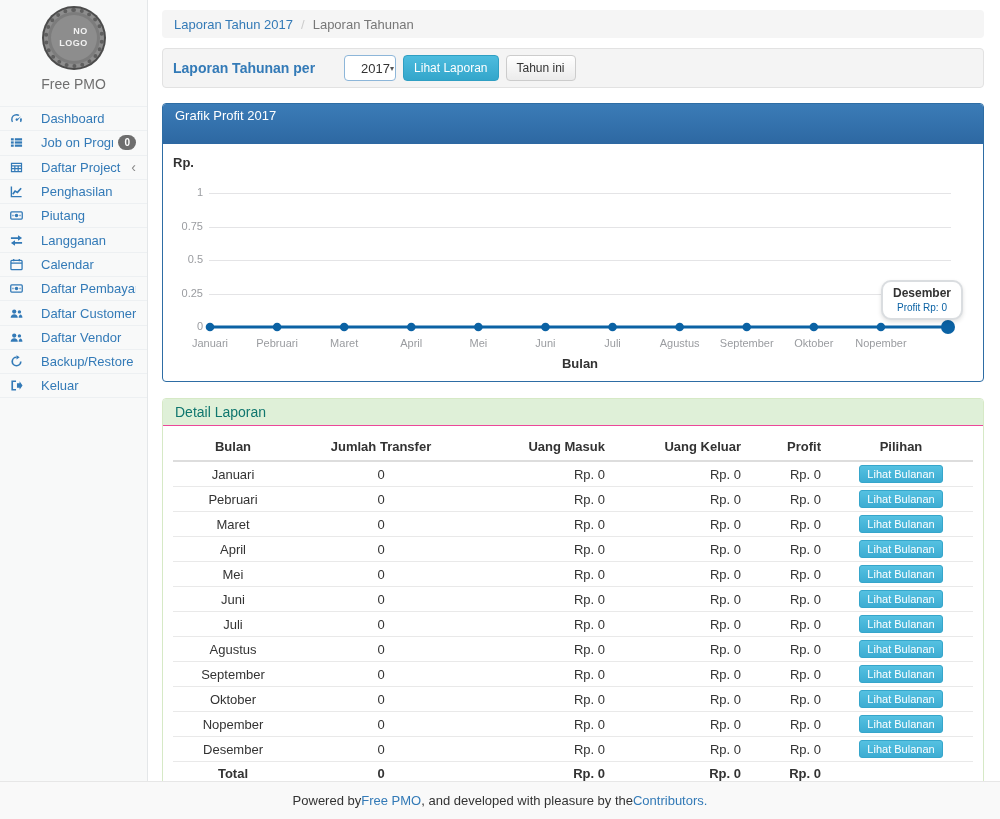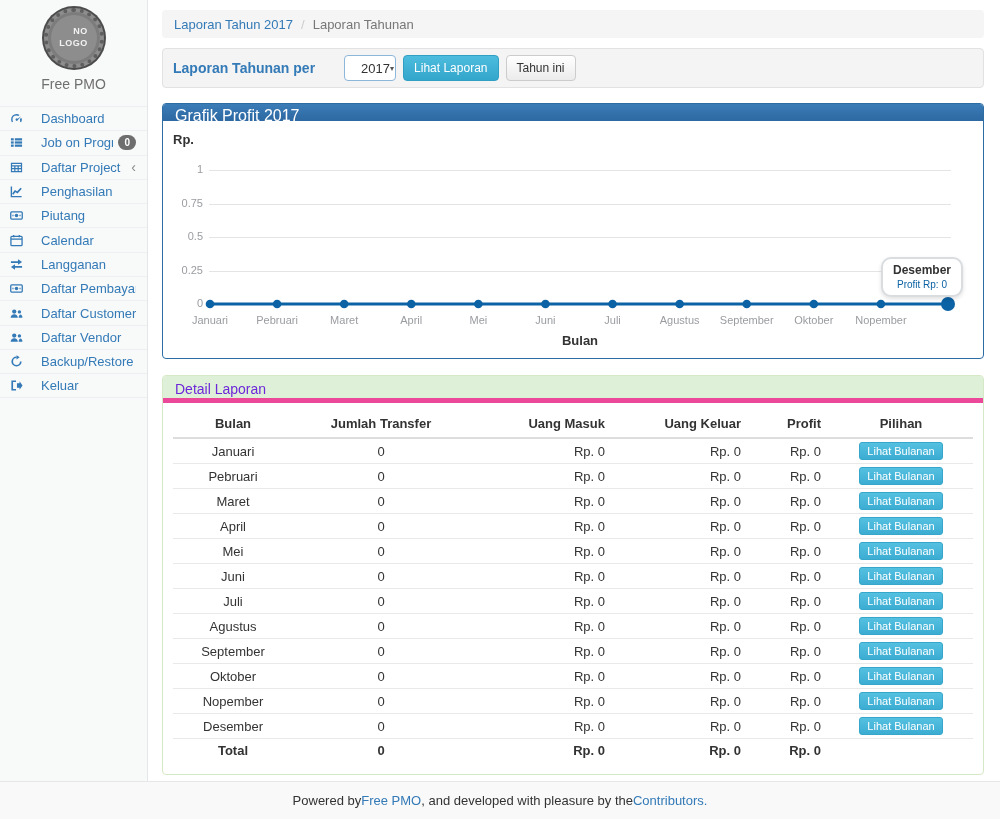--- a/index.html
+++ b/index.html
@@ -67,28 +67,28 @@
   }
   .year-caret { font-size:8px; color:#555; }
   .btn { font-size:12px; border-radius:4px; padding:5px 10px; cursor:pointer; font-family:inherit; }
   .btn-info { background:linear-gradient(#4dbcde,#33a6cb); border:1px solid #2f9fc3; color:#fff; }
   .btn-default { background:linear-gradient(#ffffff,#ebebeb); border:1px solid #ccc; color:#333; }
 
   
   .panel { border-radius:4px; margin-bottom:16px; background:#fff; }
   .panel-primary { border:1px solid #2e6da4; }
   .panel-primary .panel-heading {
-    background:linear-gradient(#3b7cb7,#2d68a2); color:#fff; font-size:16px;
-    padding:4px 12px; border-radius:3px 3px 0 0; height:17px; line-height:16px;
+    background:linear-gradient(#3b7cb7,#2d68a2); color:#fff; font-size:13px;
+    padding:4px 12px; border-radius:3px 3px 0 0; height:40px; line-height:16px;
   }
   .panel-primary .panel-body { padding:7px 8px; height:237px; position:relative; }
   .panel-success { border:1px solid #d6e9c6; }
   .panel-success .panel-heading {
-    background:#dff0d8; color:#6d28d9; font-size:14px; padding:5px 12px;
-    border-bottom:5px solid #ec4899; border-radius:3px 3px 0 0; height:27px;
+    background:#dff0d8; color:#0f766e; font-size:14px; padding:5px 12px;
+    border-bottom:1px solid #ec4899; border-radius:3px 3px 0 0; height:27px;
   }
   .panel-success .panel-body { padding:10px 10px 12px; }
 
   
   #chart { position:relative; height:223px; font-size:11px; }
   .chart-ylabel { position:absolute; left:2px; top:4px; font-weight:bold; font-size:13px; color:#333; }
   .ytick { position:absolute; width:32px; text-align:right; color:#9a9ca0; }
   .gridline { position:absolute; left:38px; width:742px; height:1px; background:#e4e4e6; }
   .xtick { position:absolute; width:72px; text-align:center; color:#9a9ca0; top:186px; }
   .chart-xlabel { position:absolute; top:205px; left:369px; width:80px; text-align:center; font-weight:bold; font-size:13px; color:#333; }
@@ -179,36 +179,36 @@
             <circle cx="7" cy="7" r="1.9"></circle>
             <rect x="2.6" y="6.2" width="1.2" height="1.6"></rect>
             <rect x="10.2" y="6.2" width="1.2" height="1.6"></rect>
           </svg>
         </span>
         <span class="mi-label">Piutang</span>
       </div>
       <div class="menu-item">
         <span class="mi-icon">
           <svg viewBox="0 0 14 14">
+            <polygon points="1,3.4 8.6,3.4 8.6,1.4 13,4.4 8.6,7.4 8.6,5.4 1,5.4"></polygon>
+            <polygon points="13,8.6 5.4,8.6 5.4,6.6 1,9.6 5.4,12.6 5.4,10.6 13,10.6"></polygon>
+          </svg>
+        </span>
+        <span class="mi-label">Langganan</span>
+      </div>
+      <div class="menu-item">
+        <span class="mi-icon">
+          <svg viewBox="0 0 14 14">
             <rect x="1" y="2.5" width="12" height="10" rx="1" fill="none" stroke="currentColor" stroke-width="1.4"></rect>
             <line x1="1" y1="5.5" x2="13" y2="5.5" stroke="currentColor" stroke-width="1.4"></line>
             <line x1="4" y1="1" x2="4" y2="3.5" stroke="currentColor" stroke-width="1.4"></line>
             <line x1="10" y1="1" x2="10" y2="3.5" stroke="currentColor" stroke-width="1.4"></line>
           </svg>
         </span>
         <span class="mi-label">Calendar</span>
-      </div>
-      <div class="menu-item">
-        <span class="mi-icon">
-          <svg viewBox="0 0 14 14">
-            <polygon points="1,3.4 8.6,3.4 8.6,1.4 13,4.4 8.6,7.4 8.6,5.4 1,5.4"></polygon>
-            <polygon points="13,8.6 5.4,8.6 5.4,6.6 1,9.6 5.4,12.6 5.4,10.6 13,10.6"></polygon>
-          </svg>
-        </span>
-        <span class="mi-label">Langganan</span>
       </div>
       <div class="menu-item">
         <span class="mi-icon">
           <svg viewBox="0 0 14 14">
             <rect x="0.8" y="3.2" width="12.4" height="7.6" rx="1" fill="none" stroke="currentColor" stroke-width="1.4"></rect>
             <circle cx="7" cy="7" r="1.9"></circle>
             <rect x="2.6" y="6.2" width="1.2" height="1.6"></rect>
             <rect x="10.2" y="6.2" width="1.2" height="1.6"></rect>
           </svg>
         </span>

